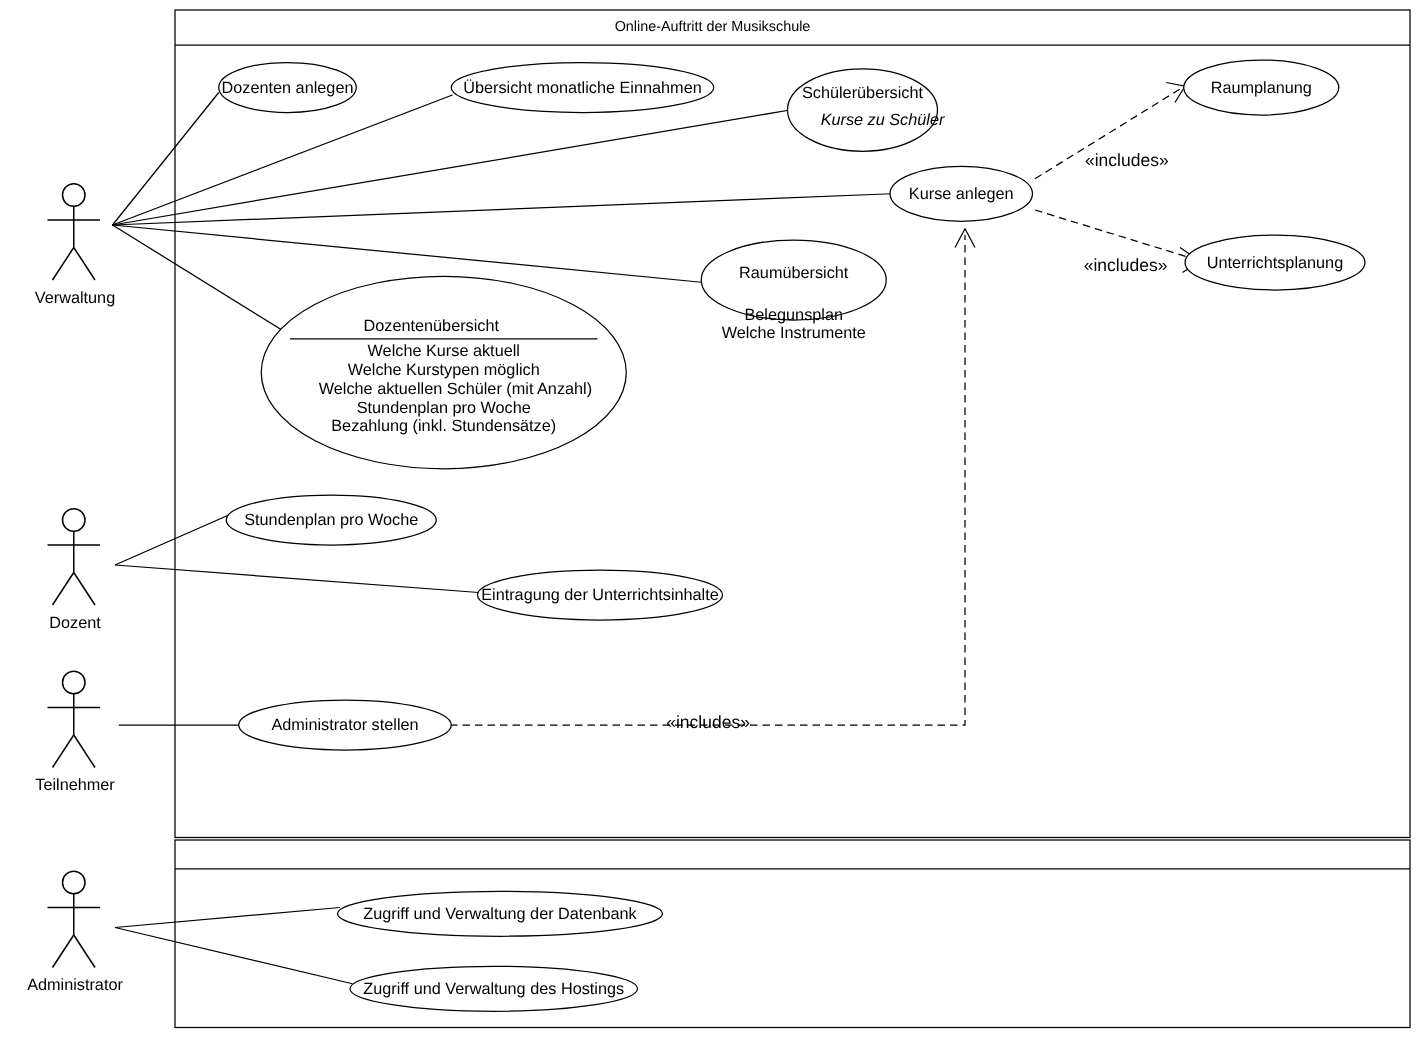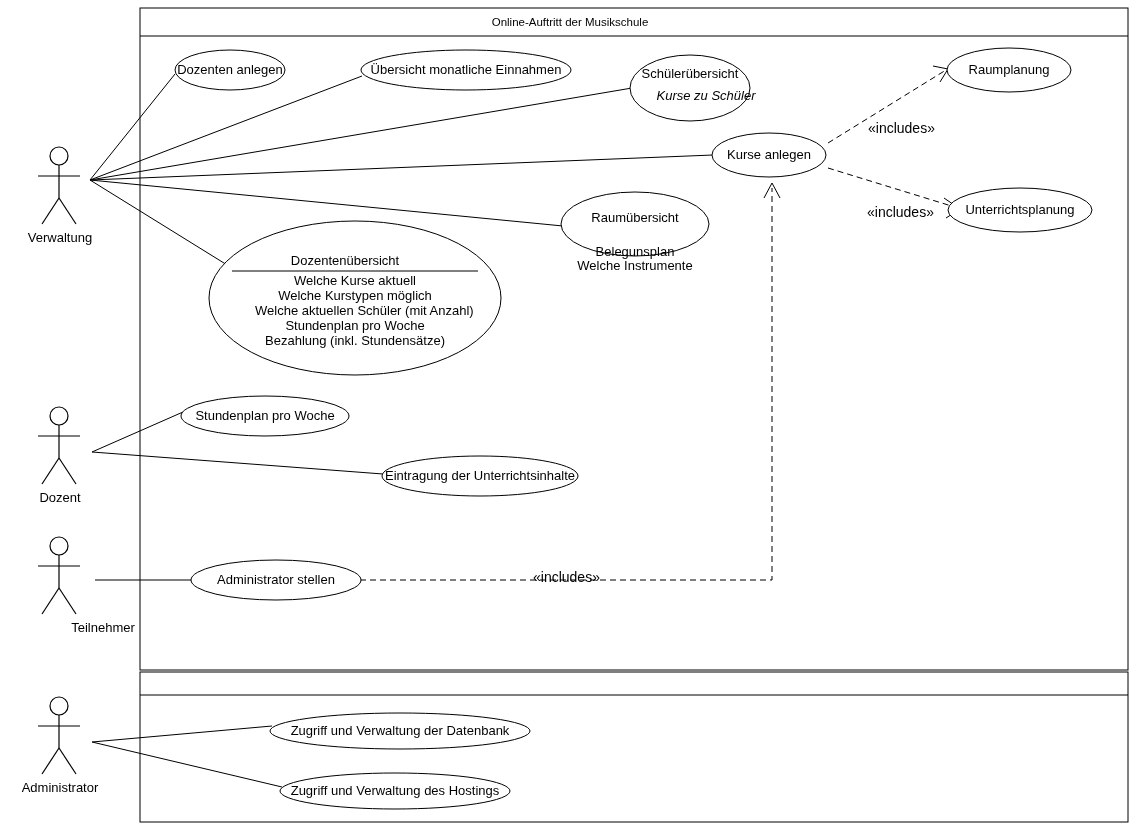--- a/index.html
+++ b/index.html
@@ -165,21 +165,21 @@
     <ellipse class="ellipse" cx="480" cy="476" rx="98" ry="20"></ellipse>
     <ellipse class="ellipse" cx="276" cy="580" rx="85" ry="20"></ellipse>
     <ellipse class="ellipse" cx="400" cy="731" rx="130" ry="18"></ellipse>
     <ellipse class="ellipse" cx="395" cy="791" rx="115" ry="18"></ellipse>
   </svg>
 
   <div class="sys-label" style="top:16px;">Online-Auftritt der Musikschule</div>
 
   <div class="label" style="left:0px; top:231px; width:120px;">Verwaltung</div>
   <div class="label" style="left:0px; top:491px; width:120px;">Dozent</div>
-  <div class="label" style="left:0px; top:621px; width:120px;padding-left:43px;">Teilnehmer</div>
+  <div class="label" style="left:0px; top:621px; width:120px;">Teilnehmer</div>
   <div class="label" style="left:0px; top:781px; width:120px;">Administrator</div>
 
   <div class="label" style="left:130px; top:63px; width:200px;">Dozenten anlegen</div>
   <div class="label" style="left:346px; top:63px; width:240px;">Übersicht monatliche Einnahmen</div>
 
   <div class="label" style="left:610px; top:67px; width:160px;">Schülerübersicht</div>
   <div class="label" style="left:626px; top:89px; width:160px;font-style:italic;">Kurse zu Schüler</div>
 
   <div class="label" style="left:689px; top:148px; width:160px;">Kurse anlegen</div>
   <div class="label" style="left:929px; top:63px; width:160px;">Raumplanung</div>

